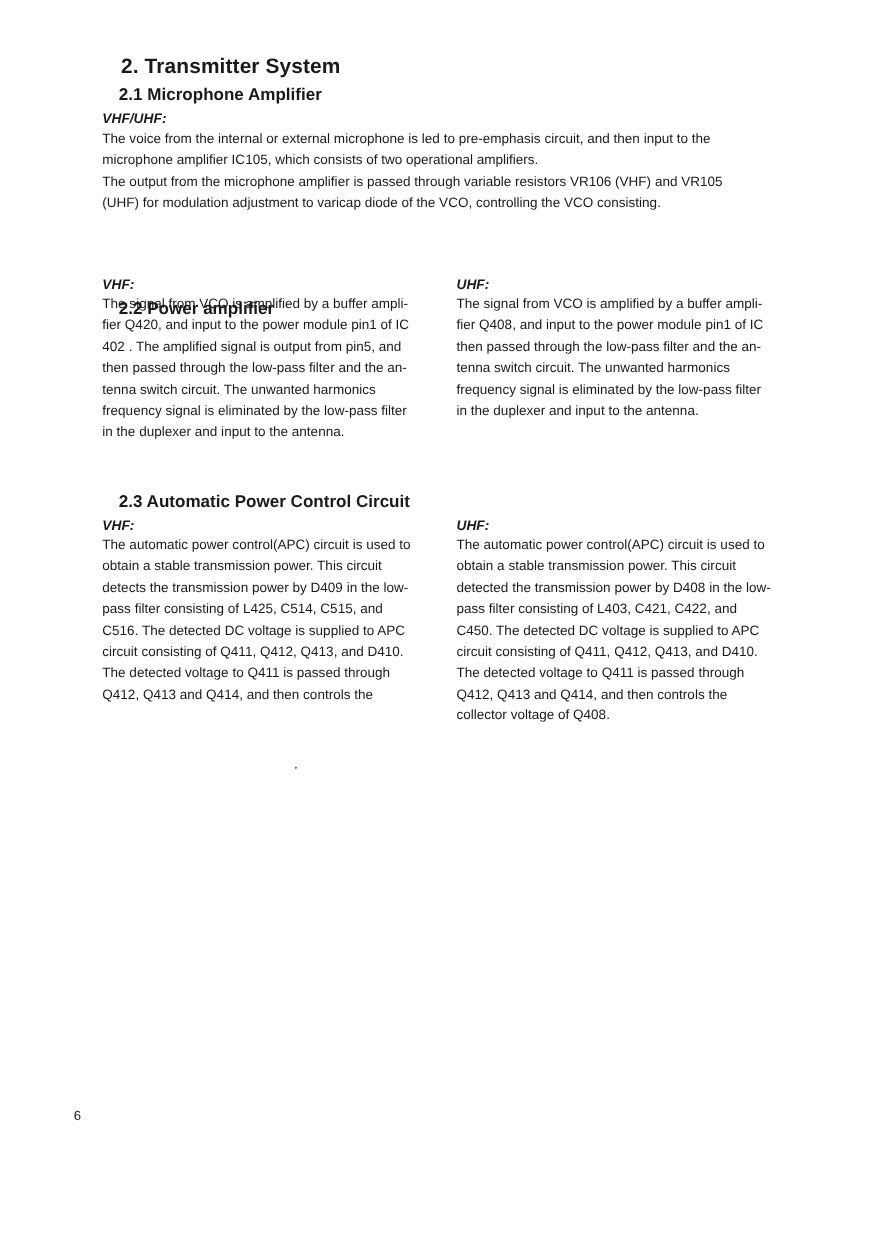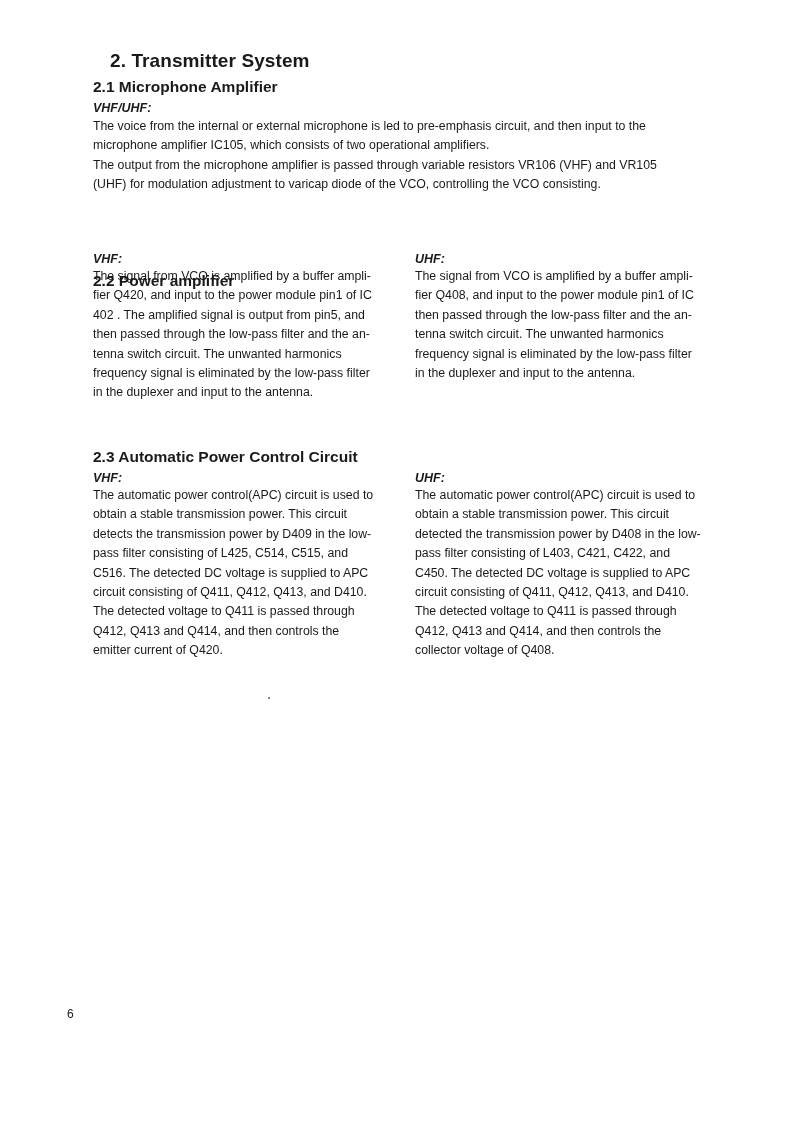--- a/index.html
+++ b/index.html
@@ -5,21 +5,21 @@
     html, body { margin: 0; padding: 0; background: #ffffff; }
     body {
       width: 794px; height: 1122px; position: relative; overflow: hidden;
       font-family: "Liberation Sans", sans-serif; color: #1a1a1a;
     }
     .h1 {
       position: absolute; left: 75px; top: 50px;
       font-size: 19px; font-weight: bold; letter-spacing: 0.1px; margin-left: 35px;
     }
     .h2 {
-      position: absolute; left: 93px;
+      position: absolute; left: 108px;
       font-size: 15.5px; font-weight: bold;
     }
     .sub {
       position: absolute;
       font-size: 12.5px; font-weight: bold; font-style: italic;
     }
     .para {
       position: absolute; font-size: 12.3px; line-height: 19.4px;
       margin: 0;
     }
@@ -66,21 +66,20 @@
 <div class="sub" style="left:93px; top:471px;">VHF:</div>
 <p class="para" style="left:93px; top:486px;">
   <span class="line">The automatic power control(APC) circuit is used to</span>
   <span class="line">obtain a stable transmission power.  This circuit</span>
   <span class="line">detects the transmission power by D409 in the low-</span>
   <span class="line">pass filter consisting of L425, C514, C515, and</span>
   <span class="line">C516.  The detected DC voltage is supplied to APC</span>
   <span class="line">circuit consisting of Q411, Q412, Q413, and D410.</span>
   <span class="line">The detected voltage to Q411 is passed through</span>
   <span class="line">Q412, Q413 and Q414, and then controls the</span>
-  <span class="line">emitter current of Q420.</span>
 </p>
 <div class="sub" style="left:415px; top:471px;">UHF:</div>
 <p class="para" style="left:415px; top:486px;">
   <span class="line">The automatic power control(APC) circuit is used to</span>
   <span class="line">obtain a stable transmission power.  This circuit</span>
   <span class="line">detected the transmission power by D408 in the low-</span>
   <span class="line">pass filter consisting of L403, C421, C422, and</span>
   <span class="line">C450.  The detected DC voltage is supplied to APC</span>
   <span class="line">circuit consisting of Q411, Q412, Q413, and D410.</span>
   <span class="line">The detected voltage to Q411 is passed through</span>

